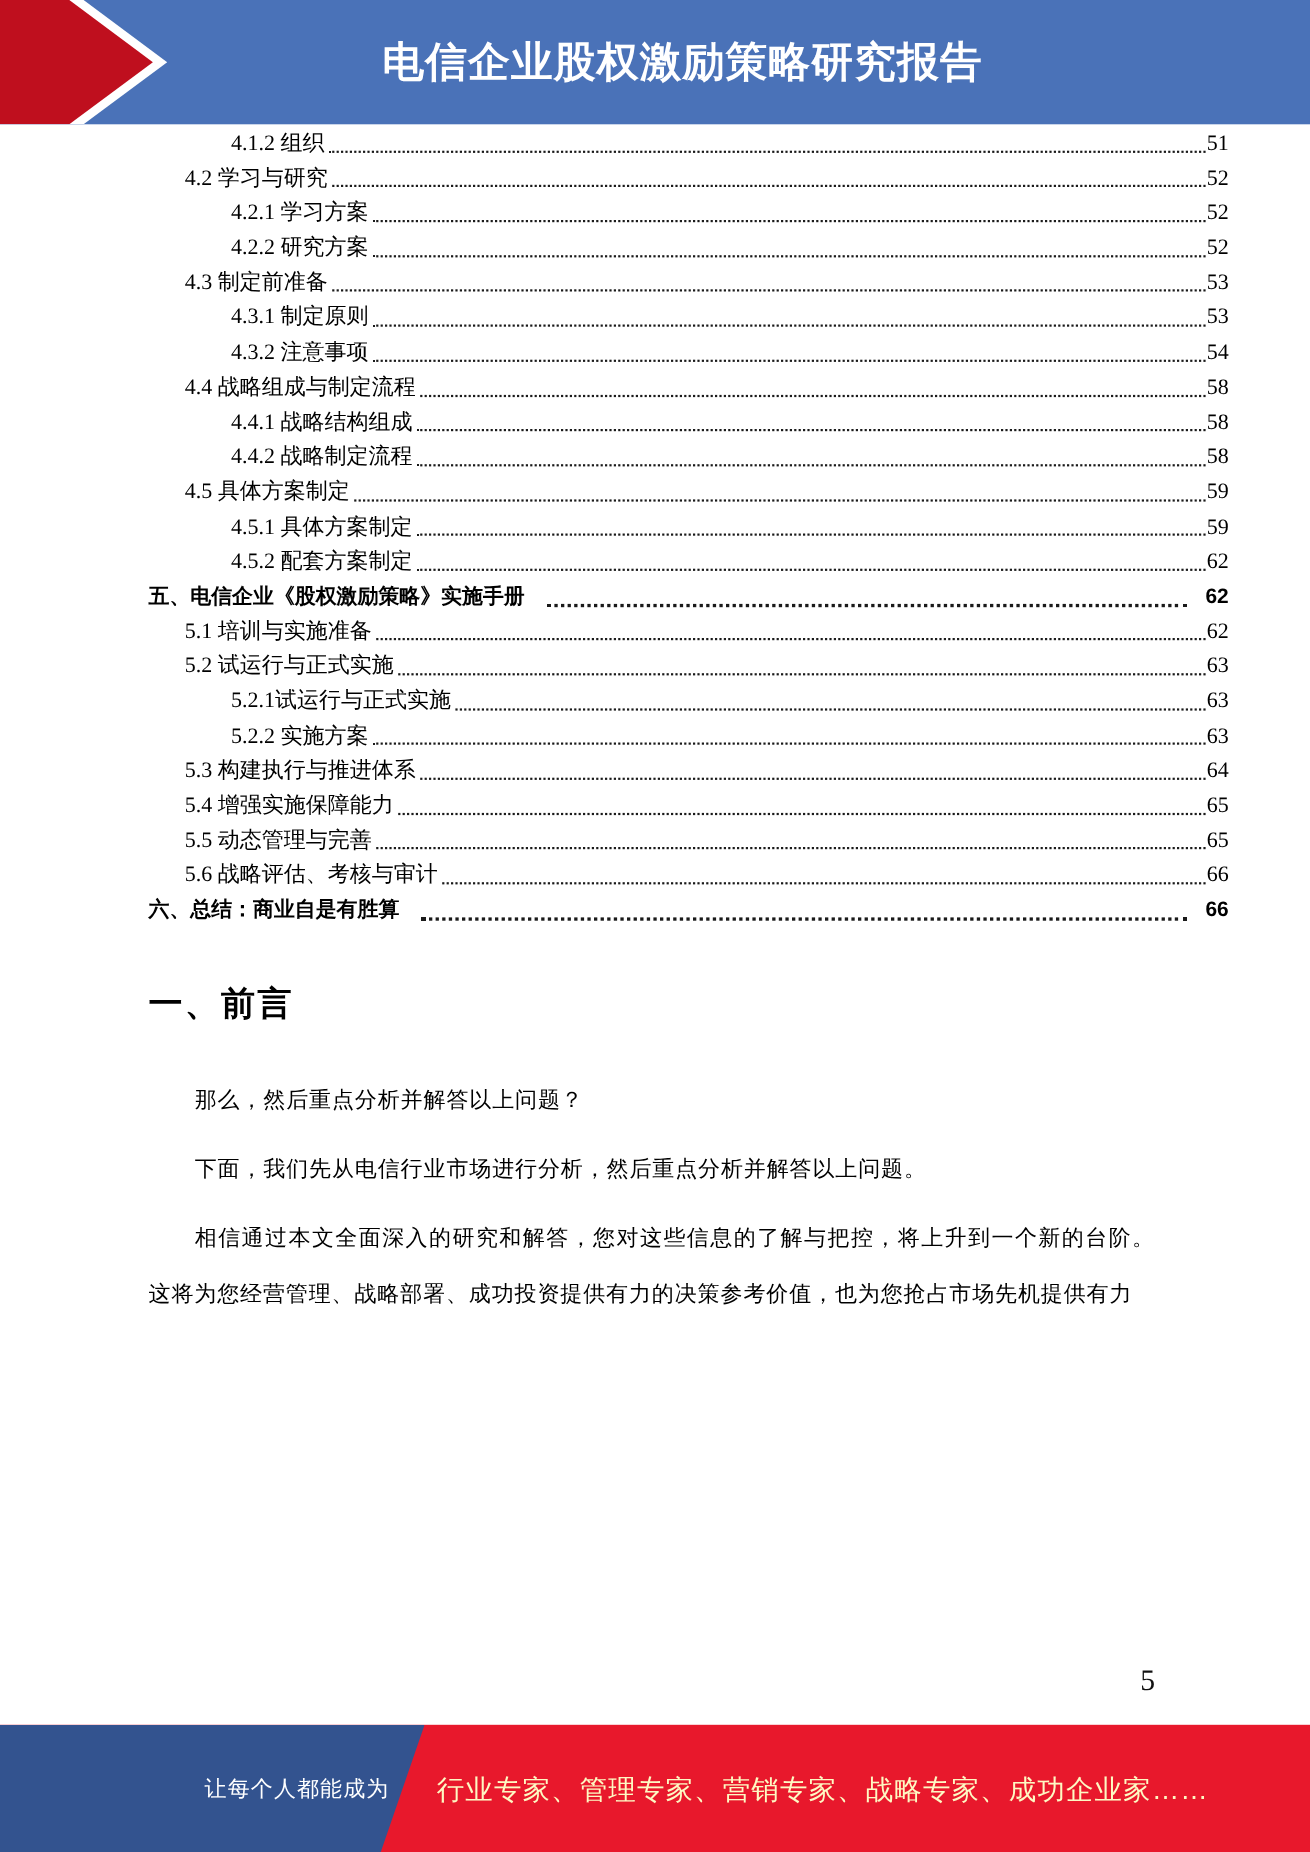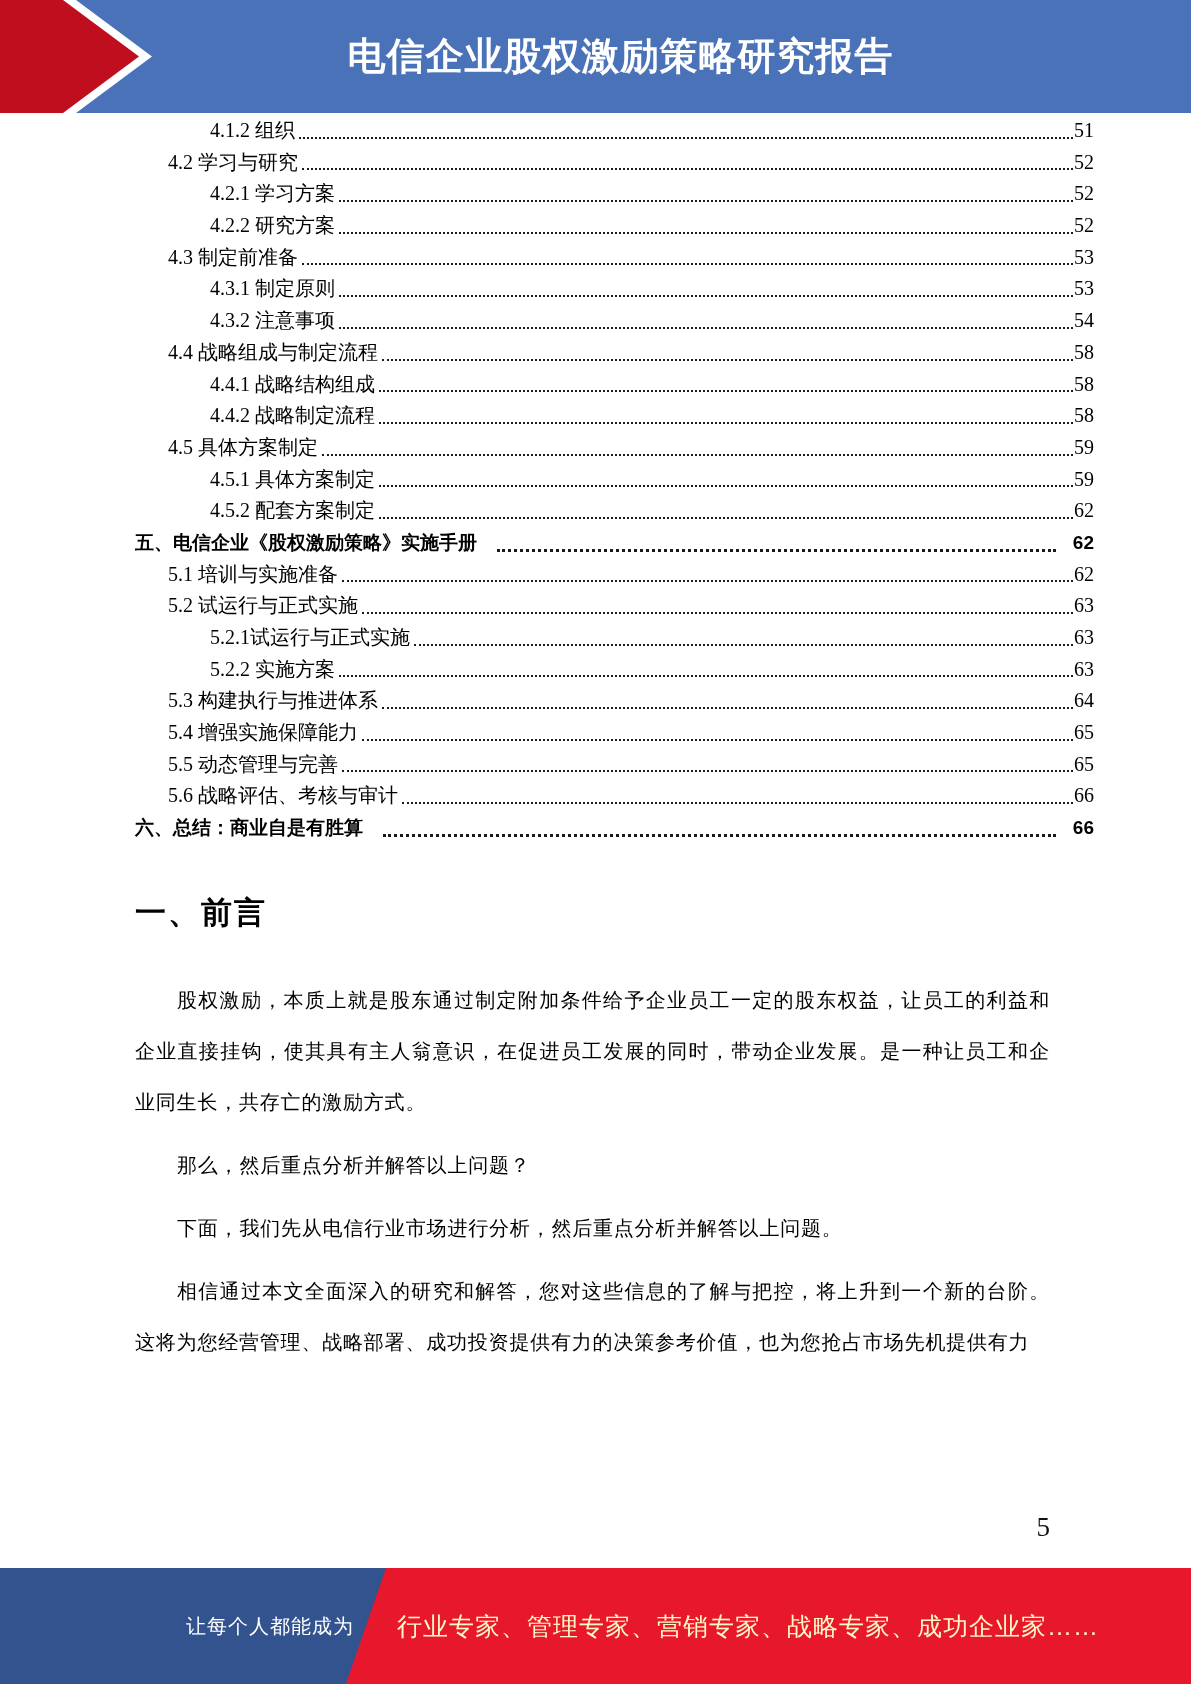--- a/index.html
+++ b/index.html
@@ -25,21 +25,21 @@
     position:absolute;left:0;right:0;top:0;height:113px;
     display:flex;align-items:center;justify-content:center;
     font-family:"Liberation Sans","DejaVu Sans",sans-serif;
     font-weight:bold;font-size:38px;color:#ffffff;
     letter-spacing:1px;
     padding-left:50px;box-sizing:border-box;
   }
 
   
   .toc{
-    margin:2px 97px 0 135px;
+    margin:2px 74px 0 135px;
     font-size:20px;
   }
   .toc-row{
     display:flex;
     height:31.7px;
     line-height:31.7px;
     align-items:stretch;
     white-space:nowrap;
     color:#000;
     text-decoration:none;
@@ -270,21 +270,20 @@
         <span class="toc-label">六、总结：商业自是有胜算</span>
         <span class="toc-leader"></span>
         <span class="toc-page">66</span>
       </div>
     </nav>
 
   <h1 class="section-heading">一、前言</h1>
 
   <main class="body-text">
 
-      <p class="para">股权激励，本质上就是股东通过制定附加条件给予企业员工一定的股东权益，让员工的利益和企业直接挂钩，使其具有主人翁意识，在促进员工发展的同时，带动企业发展。是一种让员工和企业同生长，共存亡的激励方式。</p>
 
 
       <p class="para">那么，然后重点分析并解答以上问题？</p>
 
       <p class="para">下面，我们先从电信行业市场进行分析，然后重点分析并解答以上问题。</p>
 
       <p class="para">相信通过本文全面深入的研究和解答，您对这些信息的了解与把控，将上升到一个新的台阶。这将为您经营管理、战略部署、成功投资提供有力的决策参考价值，也为您抢占市场先机提供有力</p>
     </main>
 
   <div class="page-number">5</div>

